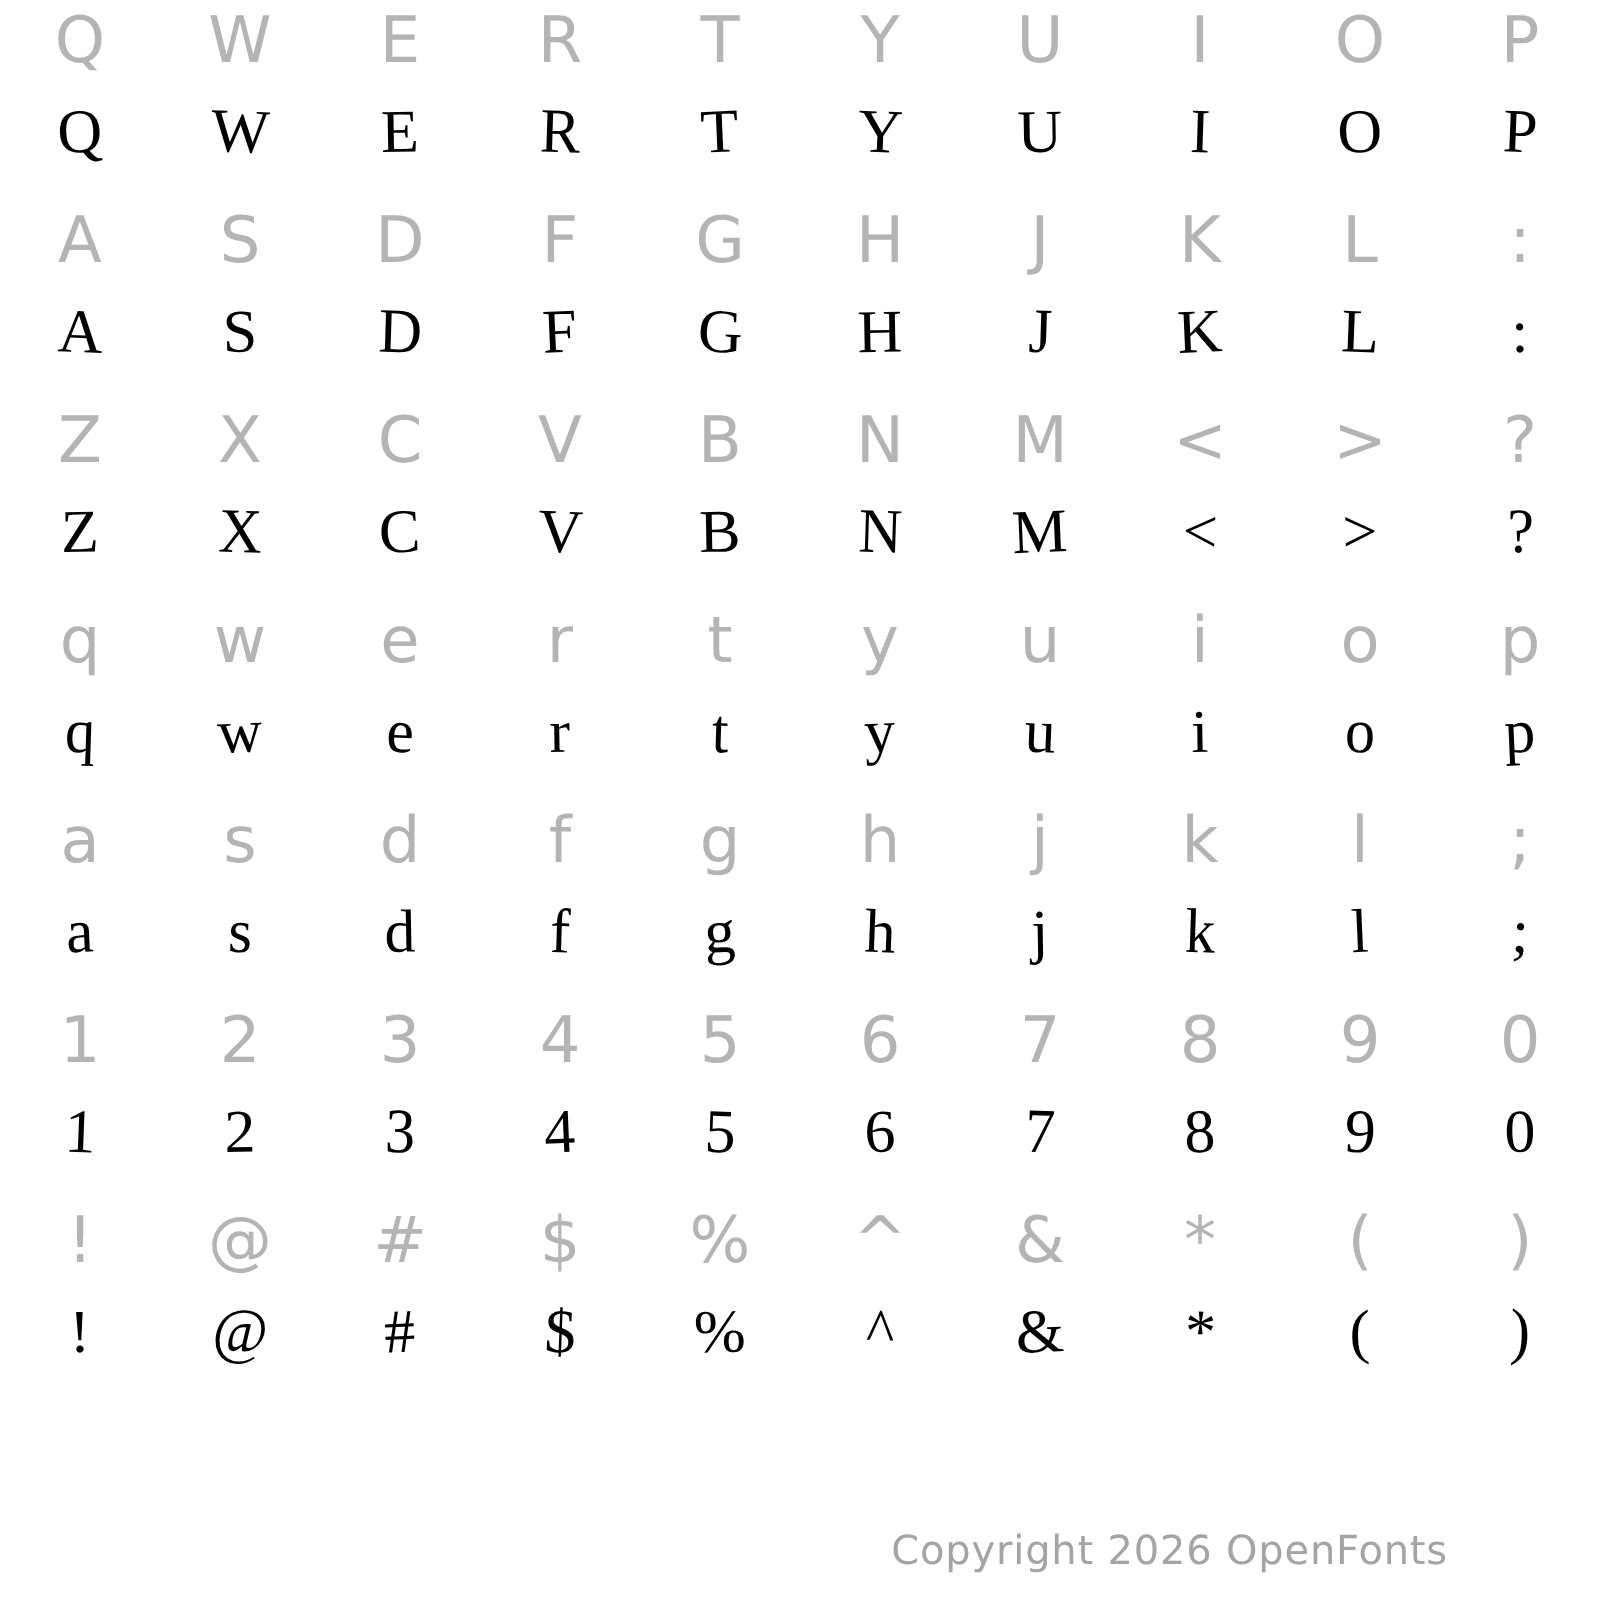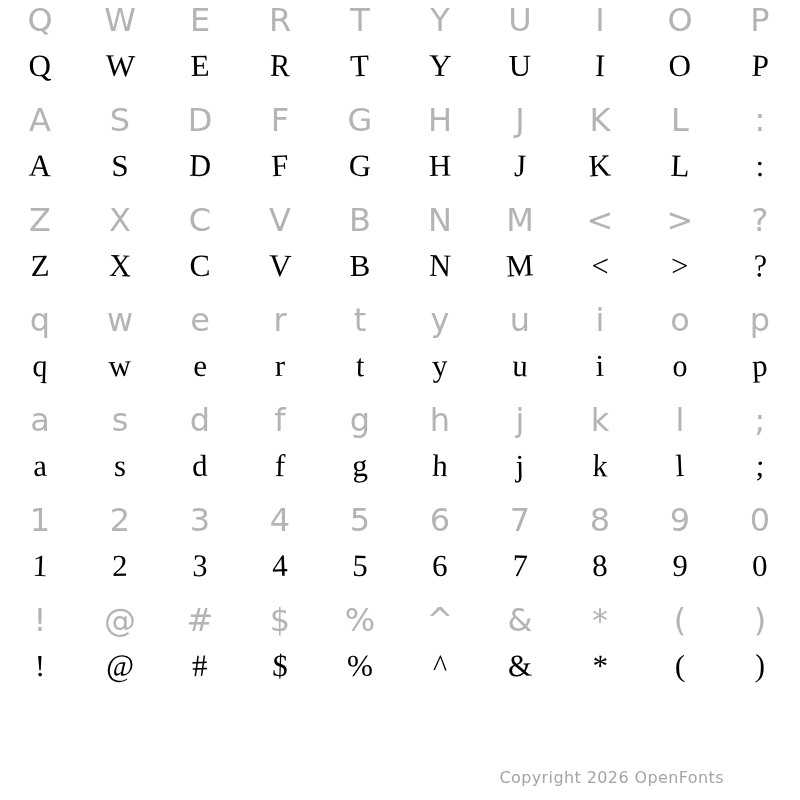--- a/index.html
+++ b/index.html
@@ -54,21 +54,21 @@
   }
   
   .j0 { transform: rotate(-2.5deg); }
   .j1 { transform: rotate(1.8deg) scale(0.97, 1.02); }
   .j2 { transform: rotate(-1deg) scale(1.0, 0.98); }
   .j3 { transform: rotate(2.2deg); }
   .copyright {
     position: absolute;
     right: 76px;
     bottom: 13px;
-    font-size: 16px;
+    font-size: 20px;
     letter-spacing: 0.4px;
     color: var(--copyright-gray);
     font-family: "DejaVu Sans", sans-serif;
   }
 </style>
 </head>
 <body style="--ref-gray: #b4b4b4; --sample-black: #000000; --copyright-gray: #a4a4a4; background: rgb(255, 255, 255);">
 
 <div class="glyph-grid">
     <div class="pair-block">

